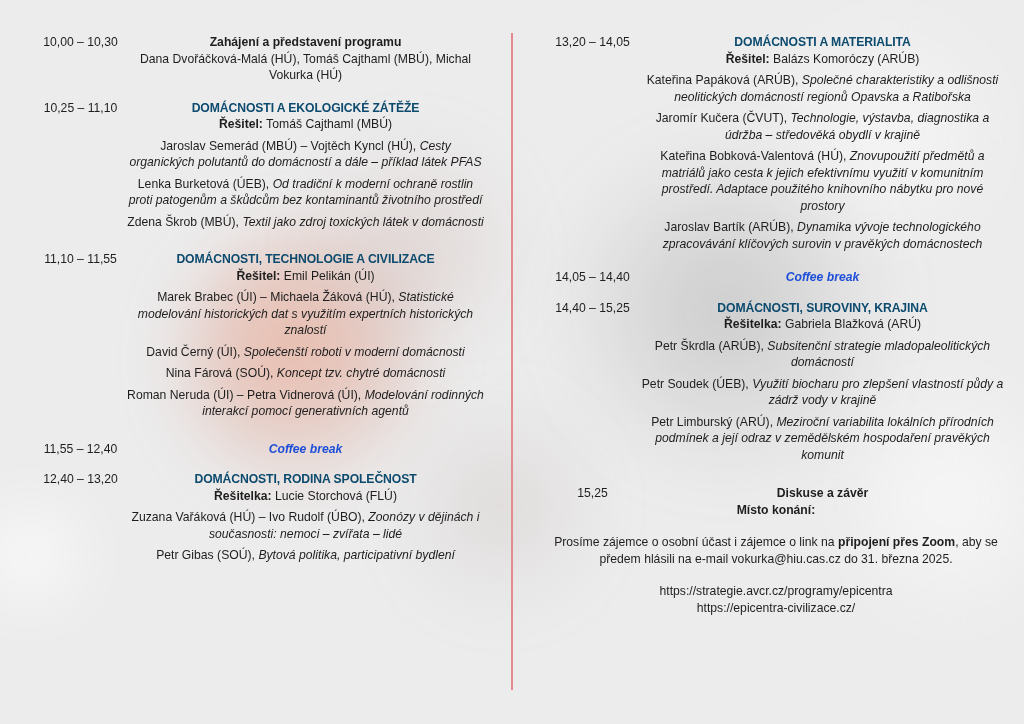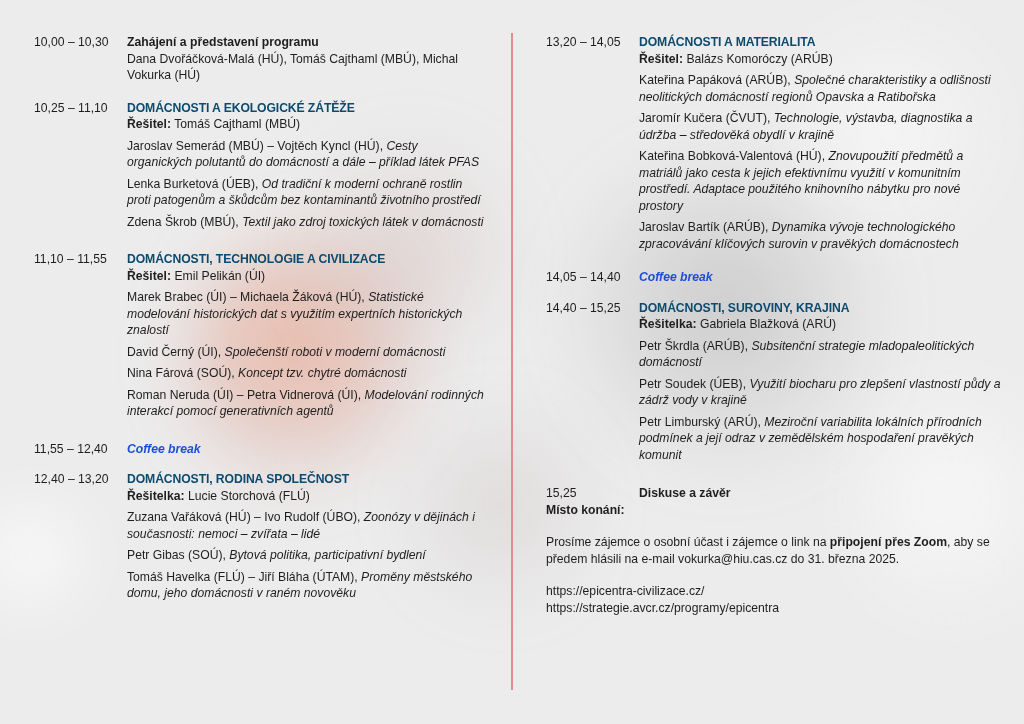--- a/index.html
+++ b/index.html
@@ -13,21 +13,21 @@
   .b1 { left:180px; top:230px; width:250px; height:260px; background:radial-gradient(circle at 45% 45%, rgba(232,140,110,0.55), rgba(210,150,135,0.25) 55%, rgba(236,236,236,0) 75%); }
   .b2 { left:300px; top:120px; width:220px; height:260px; background:radial-gradient(circle, rgba(200,170,165,0.35), rgba(236,236,236,0) 70%); }
   .b3 { left:560px; top:120px; width:330px; height:380px; background:radial-gradient(circle at 50% 50%, rgba(140,140,140,0.35), rgba(236,236,236,0) 70%); }
   .b4 { left:-40px; top:480px; width:140px; height:150px; background:radial-gradient(circle, rgba(255,255,255,0.9), rgba(236,236,236,0) 70%); }
   .b5 { left:760px; top:0; width:260px; height:260px; background:radial-gradient(circle, rgba(250,250,250,0.7), rgba(236,236,236,0) 70%); }
   .b6 { left:850px; top:330px; width:200px; height:340px; background:radial-gradient(circle, rgba(250,250,250,0.8), rgba(236,236,236,0) 70%); }
   .b7 { left:400px; top:380px; width:200px; height:250px; background:radial-gradient(circle, rgba(180,160,160,0.25), rgba(236,236,236,0) 70%); }
 
   .divider { position:absolute; left:511px; top:33px; width:2px; height:657px; background:#e38c8f; z-index:1; }
 
-  .col { position:absolute; top:34px; z-index:2; }
+  .col { position:absolute; top:34px; z-index:2;text-align:center; }
   .col.left { left:34px; width:450px; }
   .col.right { left:546px; width:460px; }
 
   .slot { display:flex; }
   .time { width:93px; flex:none; font-size:12.2px; line-height:16.5px; }
   .content { flex:1; font-size:12.2px; line-height:16.5px; }
   .title-bold { font-weight:bold; }
   .title-red { color:#0c4a6e; font-weight:bold; text-transform:none; letter-spacing:-0.1px; }
   .coffee { color:#1d4ed8; font-weight:bold; font-style:italic; }
   .chair b { font-weight:bold; }
@@ -93,21 +93,20 @@
       </div>
   </div>
 
   <div class="slot" style="margin-top:14px">
     <div class="time">12,40 – 13,20</div>
     <div class="content">
       <div class="title-red">DOMÁCNOSTI, RODINA SPOLEČNOST</div>
       <div class="chair"><b>Řešitelka:</b> <span>Lucie Storchová (FLÚ)</span></div>
       <div class="talk"><span>Zuzana Vařáková (HÚ) – Ivo Rudolf (ÚBO),</span> <i>Zoonózy v dějinách i současnosti: nemoci – zvířata – lidé</i></div>
       <div class="talk"><span>Petr Gibas (SOÚ),</span> <i>Bytová politika, participativní bydlení</i></div>
-      <div class="talk"><span>Tomáš Havelka (FLÚ) – Jiří Bláha (ÚTAM),</span> <i>Proměny městského domu, jeho domácnosti v raném novověku</i></div>
     </div>
   </div>
 </div>
 
 <div class="col right">
 
   <div class="slot">
     <div class="time">13,20 – 14,05</div>
     <div class="content">
       <div class="title-red">DOMÁCNOSTI A MATERIALITA</div>
@@ -141,17 +140,17 @@
     <div class="time">15,25</div>
     <div class="content">
         <div class="title-bold">Diskuse a závěr</div>
       </div>
   </div>
 
   <div class="venue" style="">
     <div><b>Místo konání:</b></div>
     <div style="margin-top:16px"><span>Prosíme zájemce o osobní účast i zájemce o link na </span><b>připojení přes Zoom</b><span>, aby se předem hlásili na e-mail vokurka@hiu.cas.cz do 31. března 2025.</span></div>
     <div style="margin-top:16px">
+      <div>https://strategie.avcr.cz/programy/epicentra</div>
       <div>https://epicentra-civilizace.cz/</div>
-      <div>https://strategie.avcr.cz/programy/epicentra</div>
     </div>
   </div>
 </div>
 
 </body></html>

